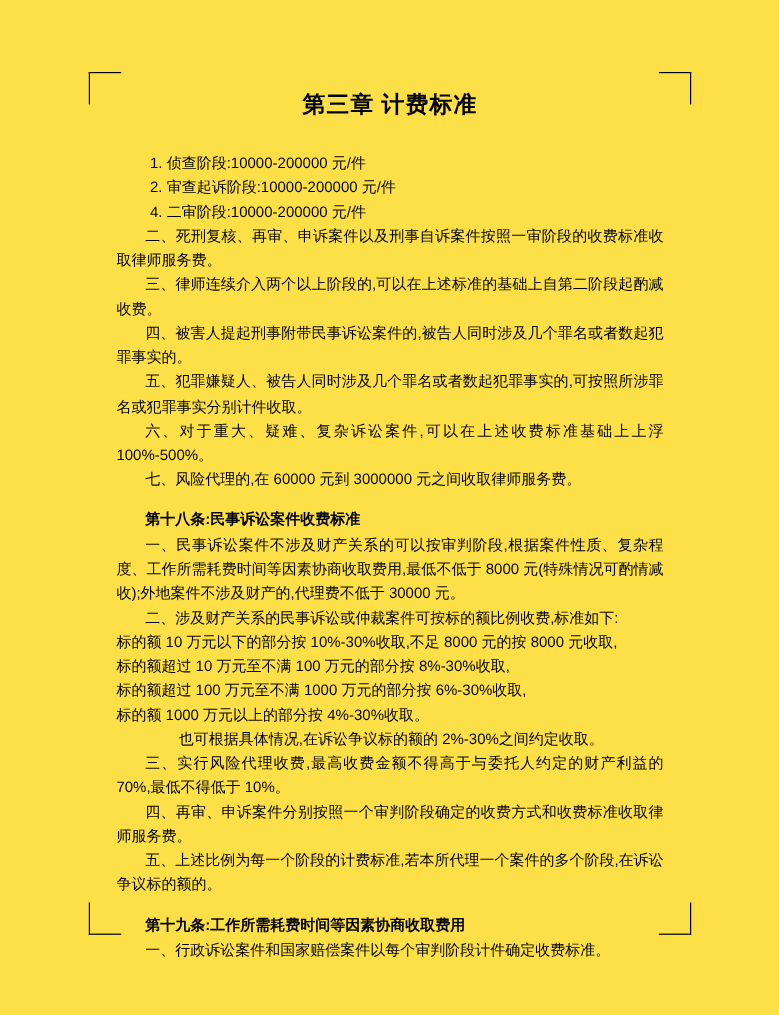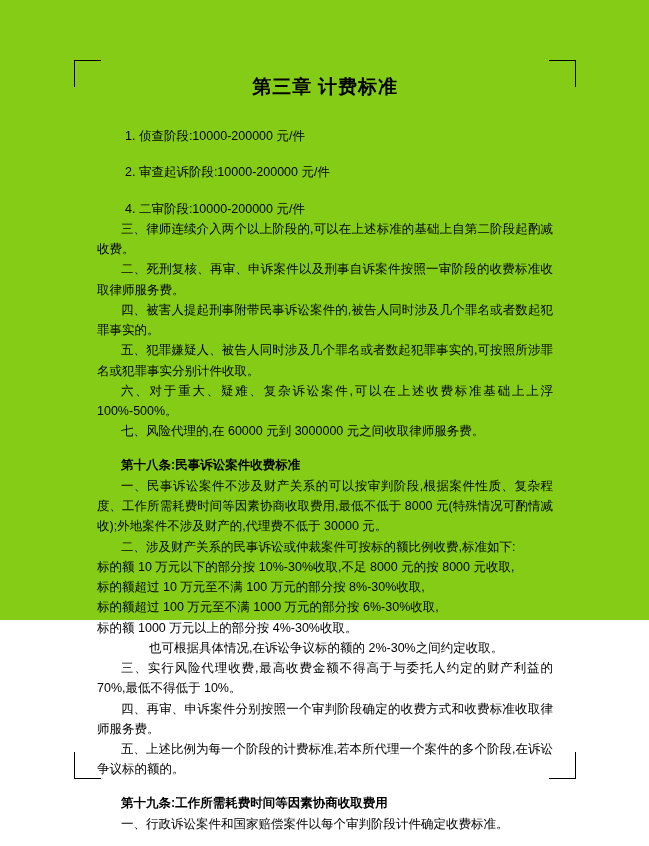--- a/index.html
+++ b/index.html
@@ -13,22 +13,22 @@
     font-family: "Liberation Sans", sans-serif;
     color: #000000;
     position: relative;
     overflow: hidden;
   }
   .page {
     position: absolute;
     left: 0;
     top: 0;
     width: 649px;
-    height: 620px;
-    background: #84cc16;
+    height: 846px;
+    background: #fde047;
   }
   
   .crop {
     position: absolute;
     width: 26px;
     height: 26px;
     pointer-events: none;
   }
   .crop.tl { left: 74px;  top: 60px;  border-left: 1px solid #000; border-top: 1px solid #000; }
   .crop.tr { left: 549px; top: 60px;  border-right: 1px solid #000; border-top: 1px solid #000; }
@@ -61,21 +61,20 @@
   }
   p.para {
     font-size: 12.5px;
     line-height: 1.62;
     margin: 0;
     text-indent: 24px;
     text-align: justify;
   }
   p.para.sub {
     text-indent: 28px;
-    margin-top: 16px;
   }
   p.para.noindent {
     text-indent: 0;
   }
   p.para.indent2 {
     text-indent: 52px;
   }
 </style>
 </head>
 <body>
@@ -86,22 +85,22 @@
   <div class="crop bl"></div>
   <div class="crop br"></div>
 
   <div class="content">
     <h1 class="doc-title">第三章 计费标准</h1>
     <div id="sections">
         <div class="section">
           <p class="para sub">1. 侦查阶段:10000-200000 元/件</p>
           <p class="para sub">2. 审查起诉阶段:10000-200000 元/件</p>
           <p class="para sub">4. 二审阶段:10000-200000 元/件</p>
+          <p class="para">二、死刑复核、再审、申诉案件以及刑事自诉案件按照一审阶段的收费标准收取律师服务费。</p>
           <p class="para">三、律师连续介入两个以上阶段的,可以在上述标准的基础上自第二阶段起酌减收费。</p>
-          <p class="para">二、死刑复核、再审、申诉案件以及刑事自诉案件按照一审阶段的收费标准收取律师服务费。</p>
           <p class="para">四、被害人提起刑事附带民事诉讼案件的,被告人同时涉及几个罪名或者数起犯罪事实的。</p>
           <p class="para">五、犯罪嫌疑人、被告人同时涉及几个罪名或者数起犯罪事实的,可按照所涉罪名或犯罪事实分别计件收取。</p>
           <p class="para">六、对于重大、疑难、复杂诉讼案件,可以在上述收费标准基础上上浮 100%-500%。</p>
           <p class="para">七、风险代理的,在 60000 元到 3000000 元之间收取律师服务费。</p>
         </div>
         <div class="section">
           <div class="heading">第十八条:民事诉讼案件收费标准</div>
           <p class="para">一、民事诉讼案件不涉及财产关系的可以按审判阶段,根据案件性质、复杂程度、工作所需耗费时间等因素协商收取费用,最低不低于 8000 元(特殊情况可酌情减收);外地案件不涉及财产的,代理费不低于 30000 元。</p>
           <p class="para">二、涉及财产关系的民事诉讼或仲裁案件可按标的额比例收费,标准如下:</p>
           <p class="para noindent">标的额 10 万元以下的部分按 10%-30%收取,不足 8000 元的按 8000 元收取,</p>

